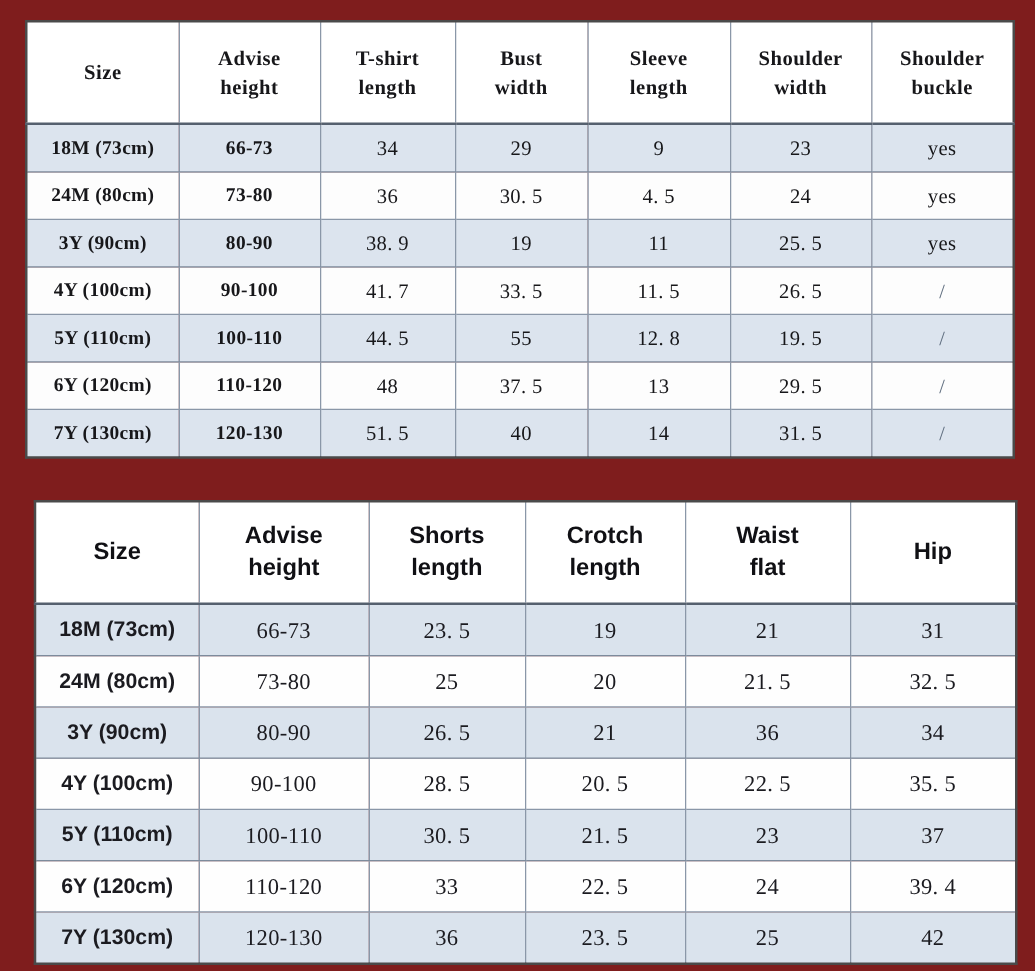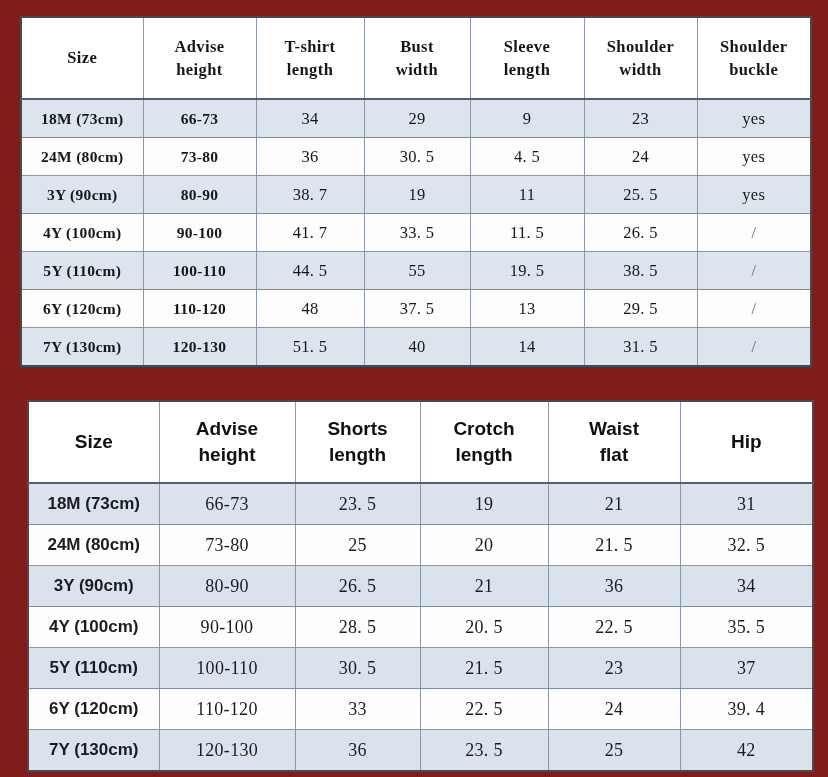--- a/index.html
+++ b/index.html
@@ -167,42 +167,42 @@
             <td class="advisecell">73-80</td>
             <td>36</td>
             <td>30. 5</td>
             <td>4. 5</td>
             <td>24</td>
             <td>yes</td>
           </tr>
           <tr class="shade">
             <td class="sizecell">3Y (90cm)</td>
             <td class="advisecell">80-90</td>
-            <td>38. 7</td>
+            <td>38. 9</td>
             <td>19</td>
             <td>11</td>
             <td>25. 5</td>
             <td>yes</td>
           </tr>
           <tr class="plain">
             <td class="sizecell">4Y (100cm)</td>
             <td class="advisecell">90-100</td>
             <td>41. 7</td>
             <td>33. 5</td>
             <td>11. 5</td>
             <td>26. 5</td>
             <td><span class="slash">/</span></td>
           </tr>
           <tr class="shade">
             <td class="sizecell">5Y (110cm)</td>
             <td class="advisecell">100-110</td>
             <td>44. 5</td>
             <td>55</td>
+            <td>12. 8</td>
             <td>19. 5</td>
-            <td>38. 5</td>
             <td><span class="slash">/</span></td>
           </tr>
           <tr class="plain">
             <td class="sizecell">6Y (120cm)</td>
             <td class="advisecell">110-120</td>
             <td>48</td>
             <td>37. 5</td>
             <td>13</td>
             <td>29. 5</td>
             <td><span class="slash">/</span></td>

